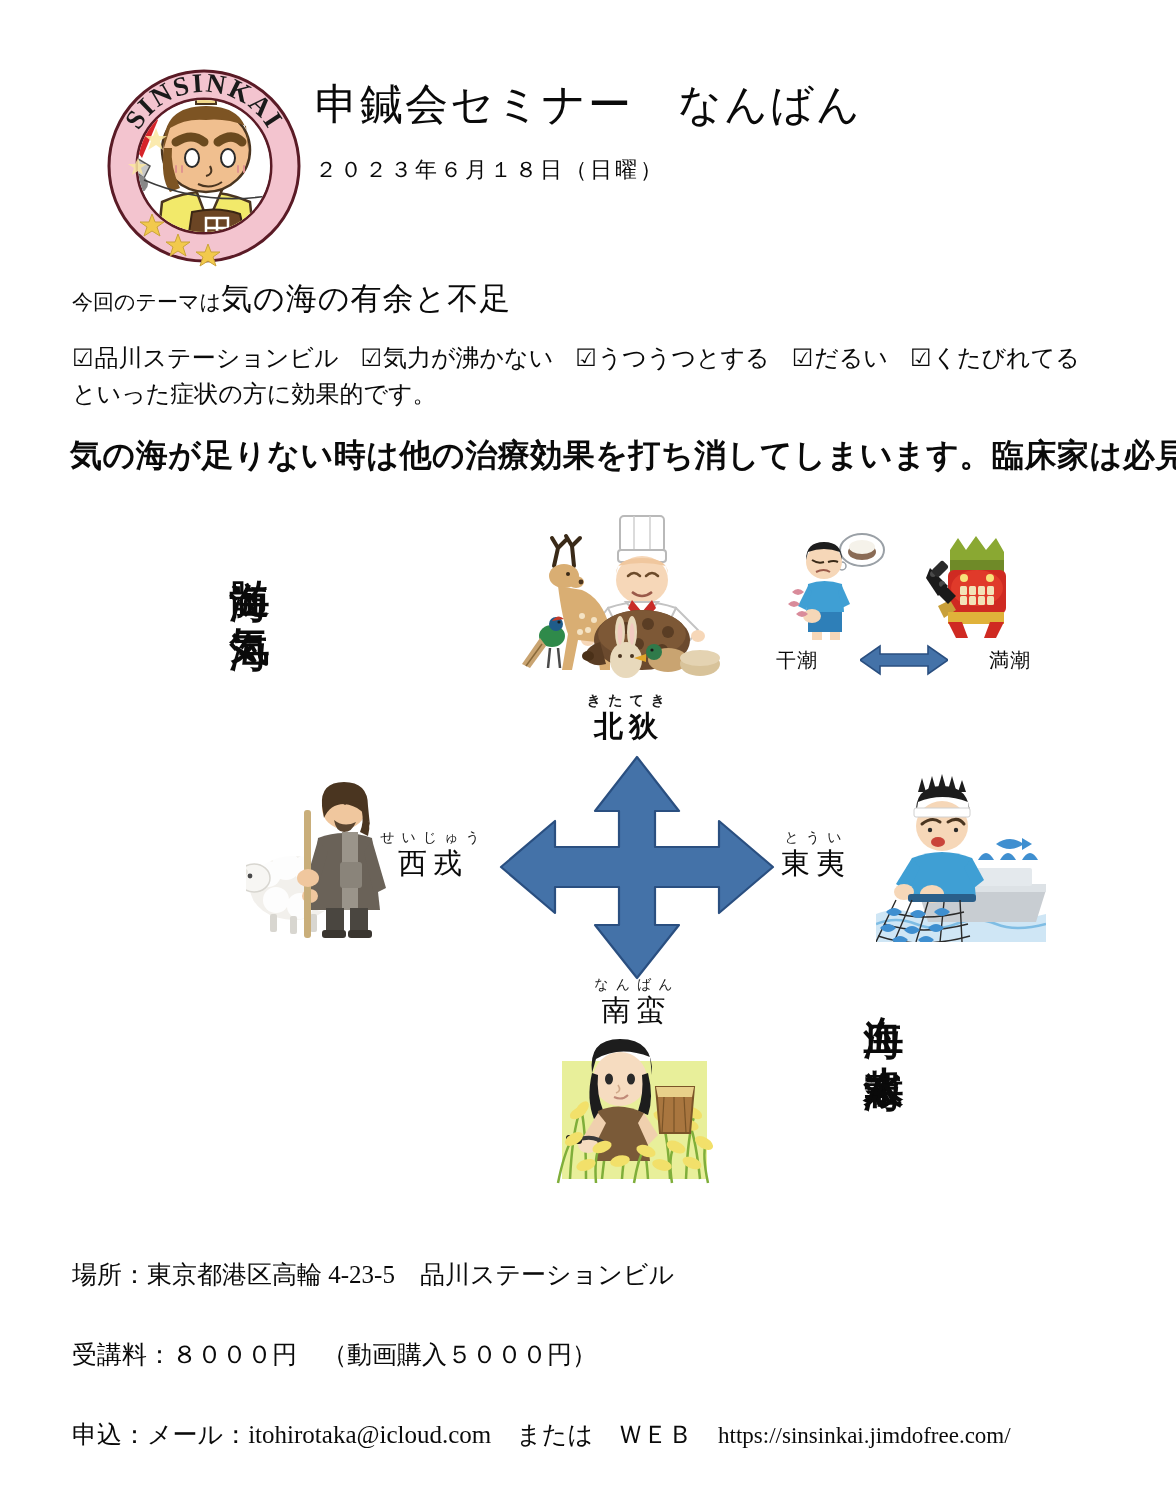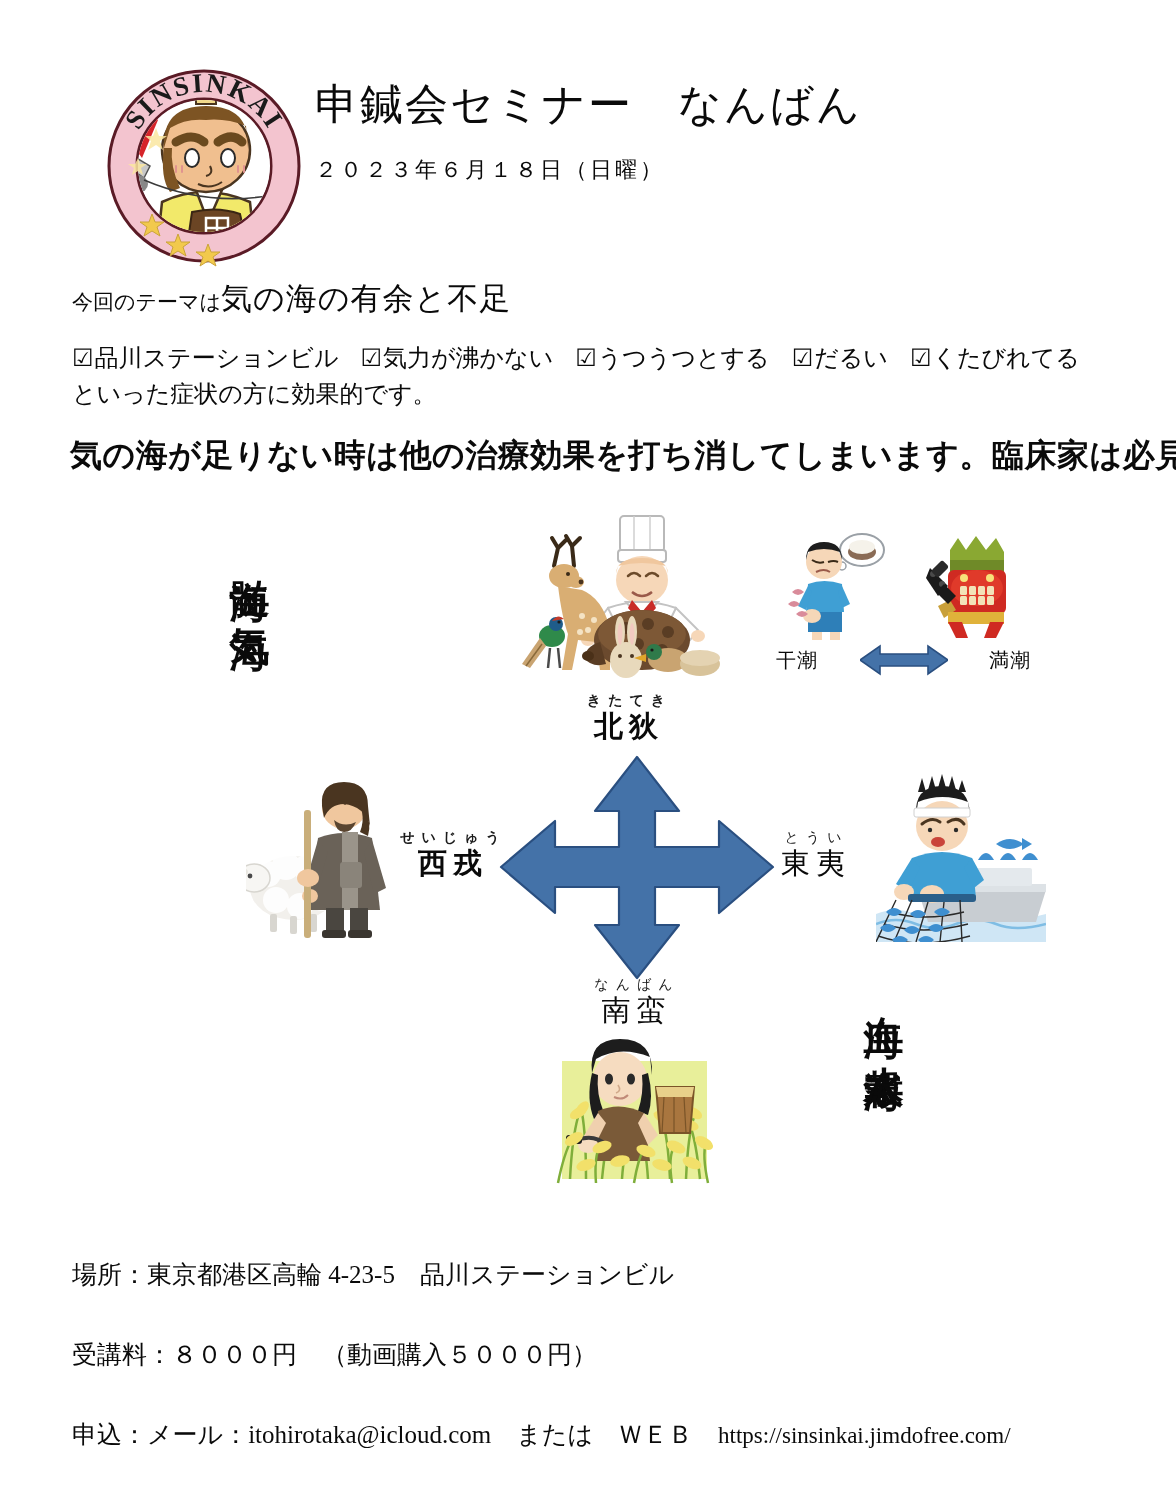--- a/index.html
+++ b/index.html
@@ -117,21 +117,21 @@
     color: #1a1a1a;
   }
   .dir-label .kanji {
     display: block;
     font-size: 29px;
     letter-spacing: 6px;
     padding-left: 6px;
     line-height: 1.18;
   }
   .dir-north { left: 541px; top: 193px; width: 170px; font-weight: bold; }
-  .dir-west  { left: 385px; top: 330px; width: 130px; font-weight: bold; }
+  .dir-west  { left: 365px; top: 330px; width: 130px; }
   .dir-east  { left: 748px; top: 330px; width: 130px; }
   .dir-south { left: 556px; top: 477px; width: 155px; }
 
   
   .tide {
     position: absolute;
     left: 776px; top: 30px;
     width: 255px; height: 160px; text-decoration: underline;
   }
   .tide-imgs { position: relative; height: 112px; }

